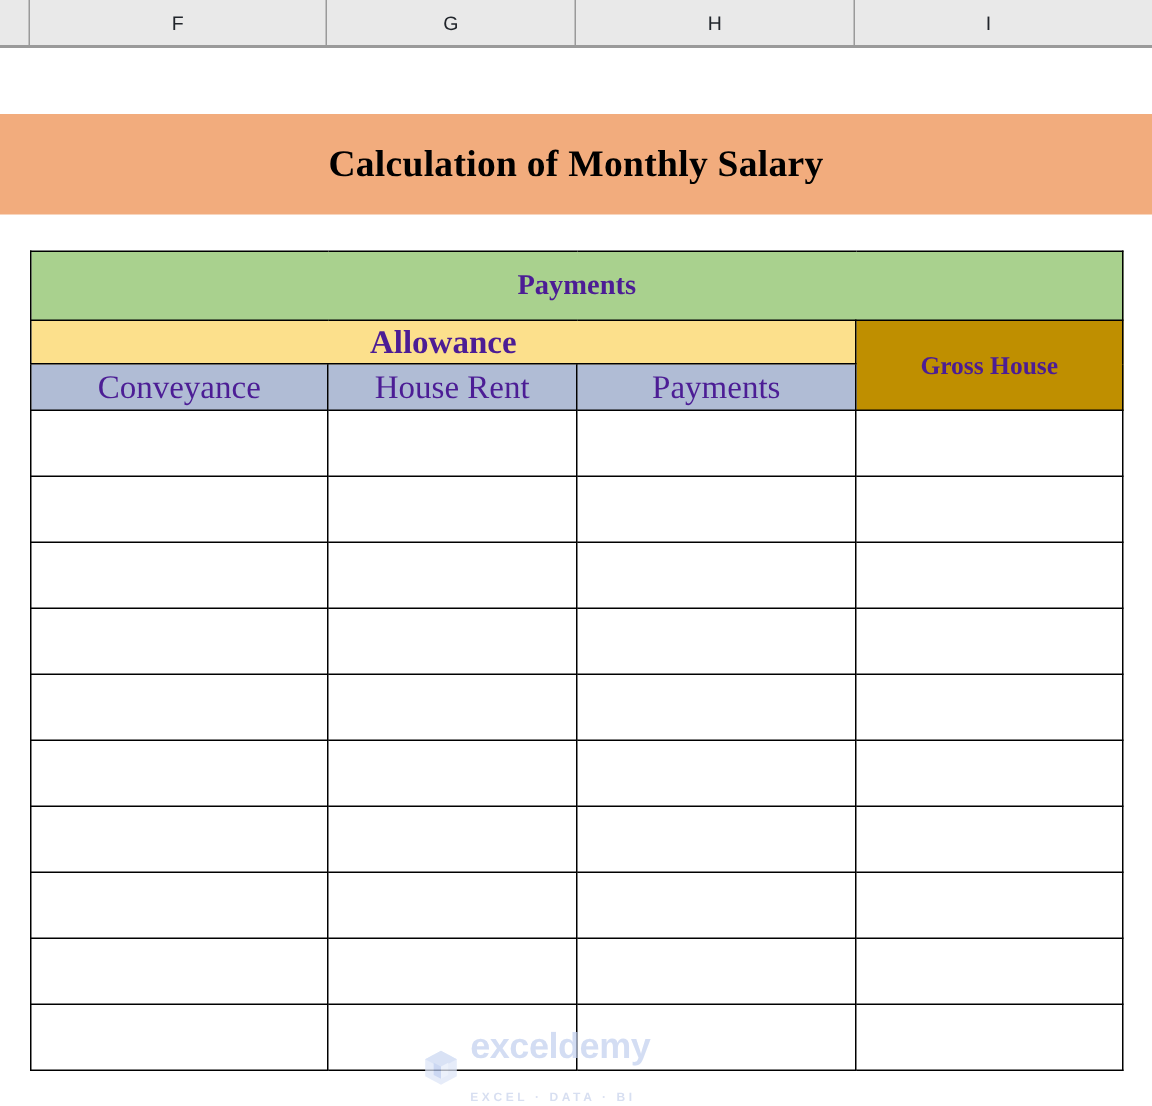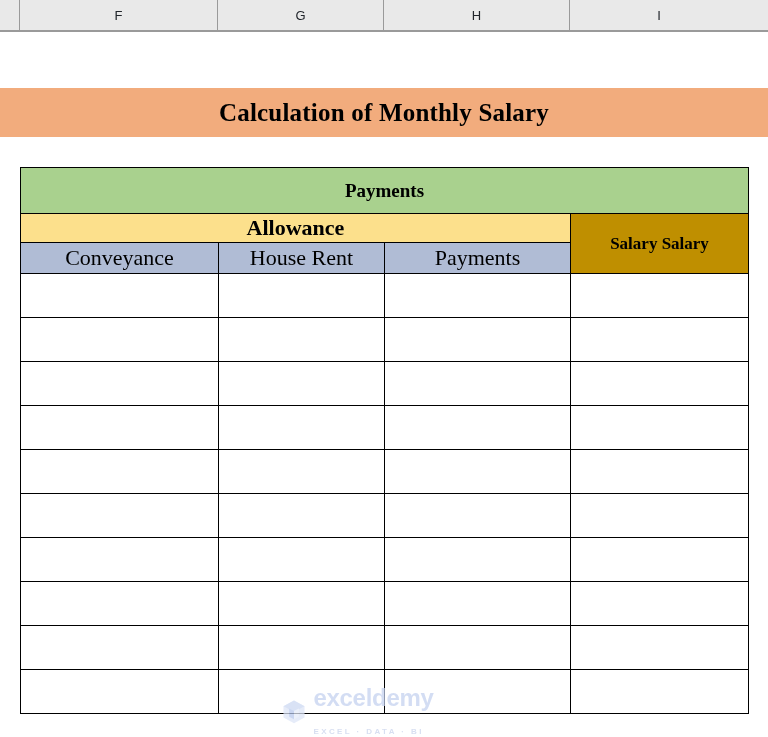--- a/index.html
+++ b/index.html
@@ -41,23 +41,23 @@
     user-select: none;
   }
   .col-header-cell.corner {
     border-right: 1px solid #9a9a9a;
   }
 
   
   .title-banner {
     position: absolute;
     left: 0;
-    top: 88px;
+    top: 76px;
     width: 768px;
-    height: 49px;
+    height: 67px;
     display: flex;
     align-items: center;
     justify-content: center;
     background: #f2ac7d;
   }
   .title-banner-text {
     font-family: "Liberation Serif", serif;
     font-weight: bold;
     font-size: 25px;
     color: #000000;
@@ -73,21 +73,21 @@
     width: 728px;
     border-collapse: collapse;
     table-layout: fixed;
   }
   .sheet-table td {
     border: 1.5px solid #000000;
     padding: 0;
     text-align: center;
     vertical-align: middle;
     font-family: "Liberation Serif", serif;
-    color: #000000;
+    color: #4c1d95;
   }
 
   .cell-payments {
     background: #a9d18e;
     height: 45px;
     font-weight: bold;
     font-size: 19px;
   }
   .cell-allowance {
     background: #fce08c;
@@ -175,21 +175,21 @@
     <col style="width:166px">
     <col style="width:186px">
     <col style="width:178px">
   </colgroup>
   <tbody>
     <tr>
       <td class="cell-payments" colspan="4">Payments</td>
     </tr>
     <tr>
       <td class="cell-allowance" colspan="3">Allowance</td>
-      <td class="cell-gross" rowspan="2">Salary Salary</td>
+      <td class="cell-gross" rowspan="2">Gross House</td>
     </tr>
     <tr>
       <td class="cell-subhead">Conveyance</td>
       <td class="cell-subhead">House Rent</td>
       <td class="cell-subhead">Payments</td>
     </tr>
 
     <tr>
       <td class="cell-data"></td>
       <td class="cell-data"></td>

